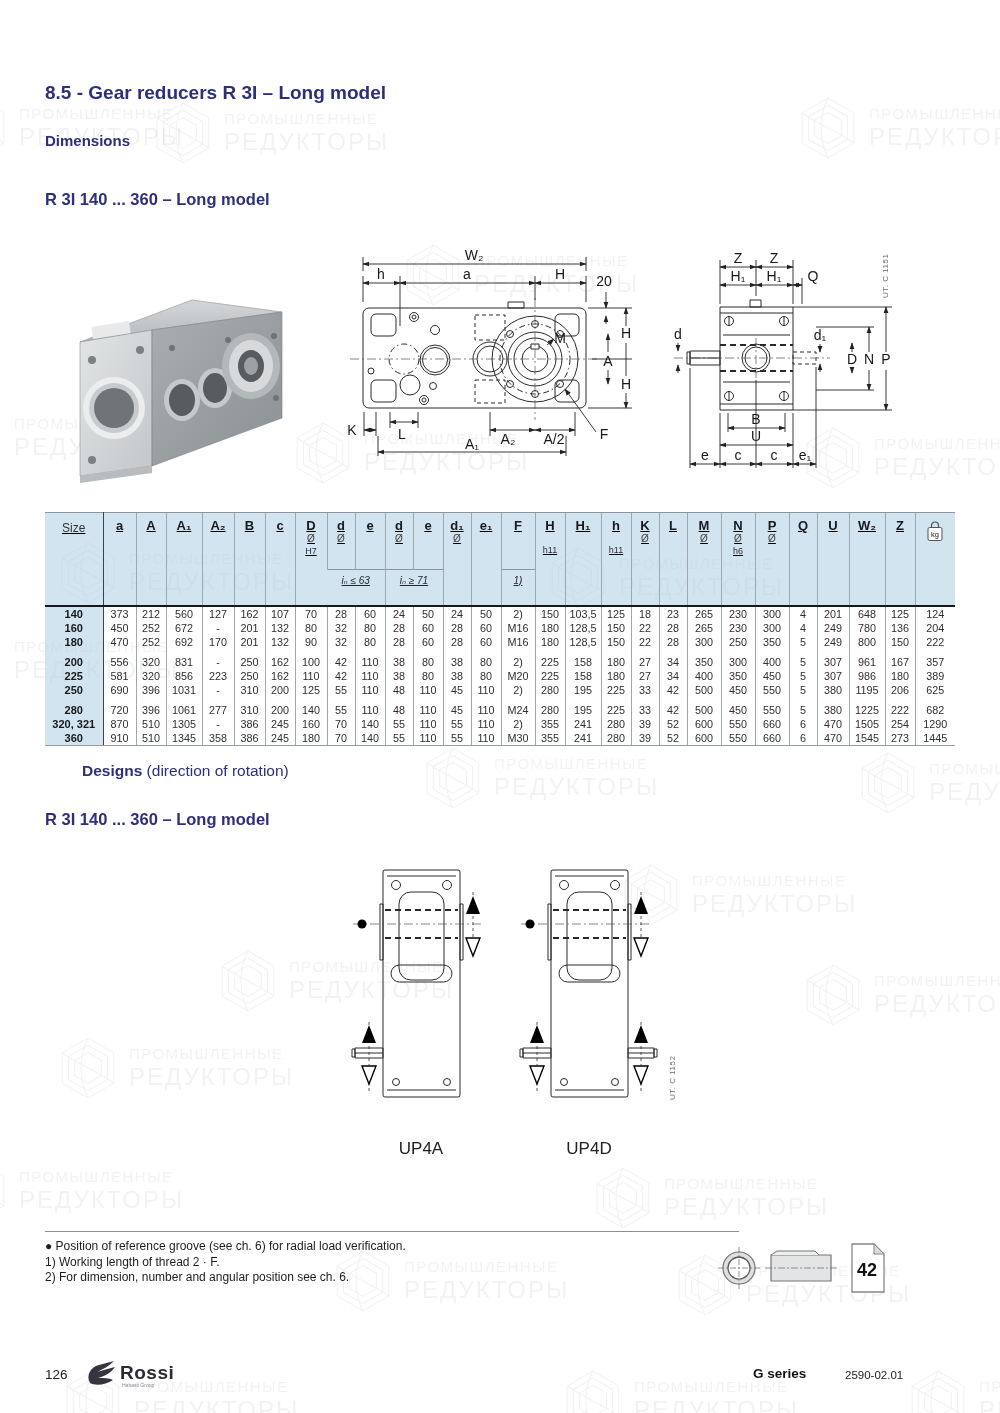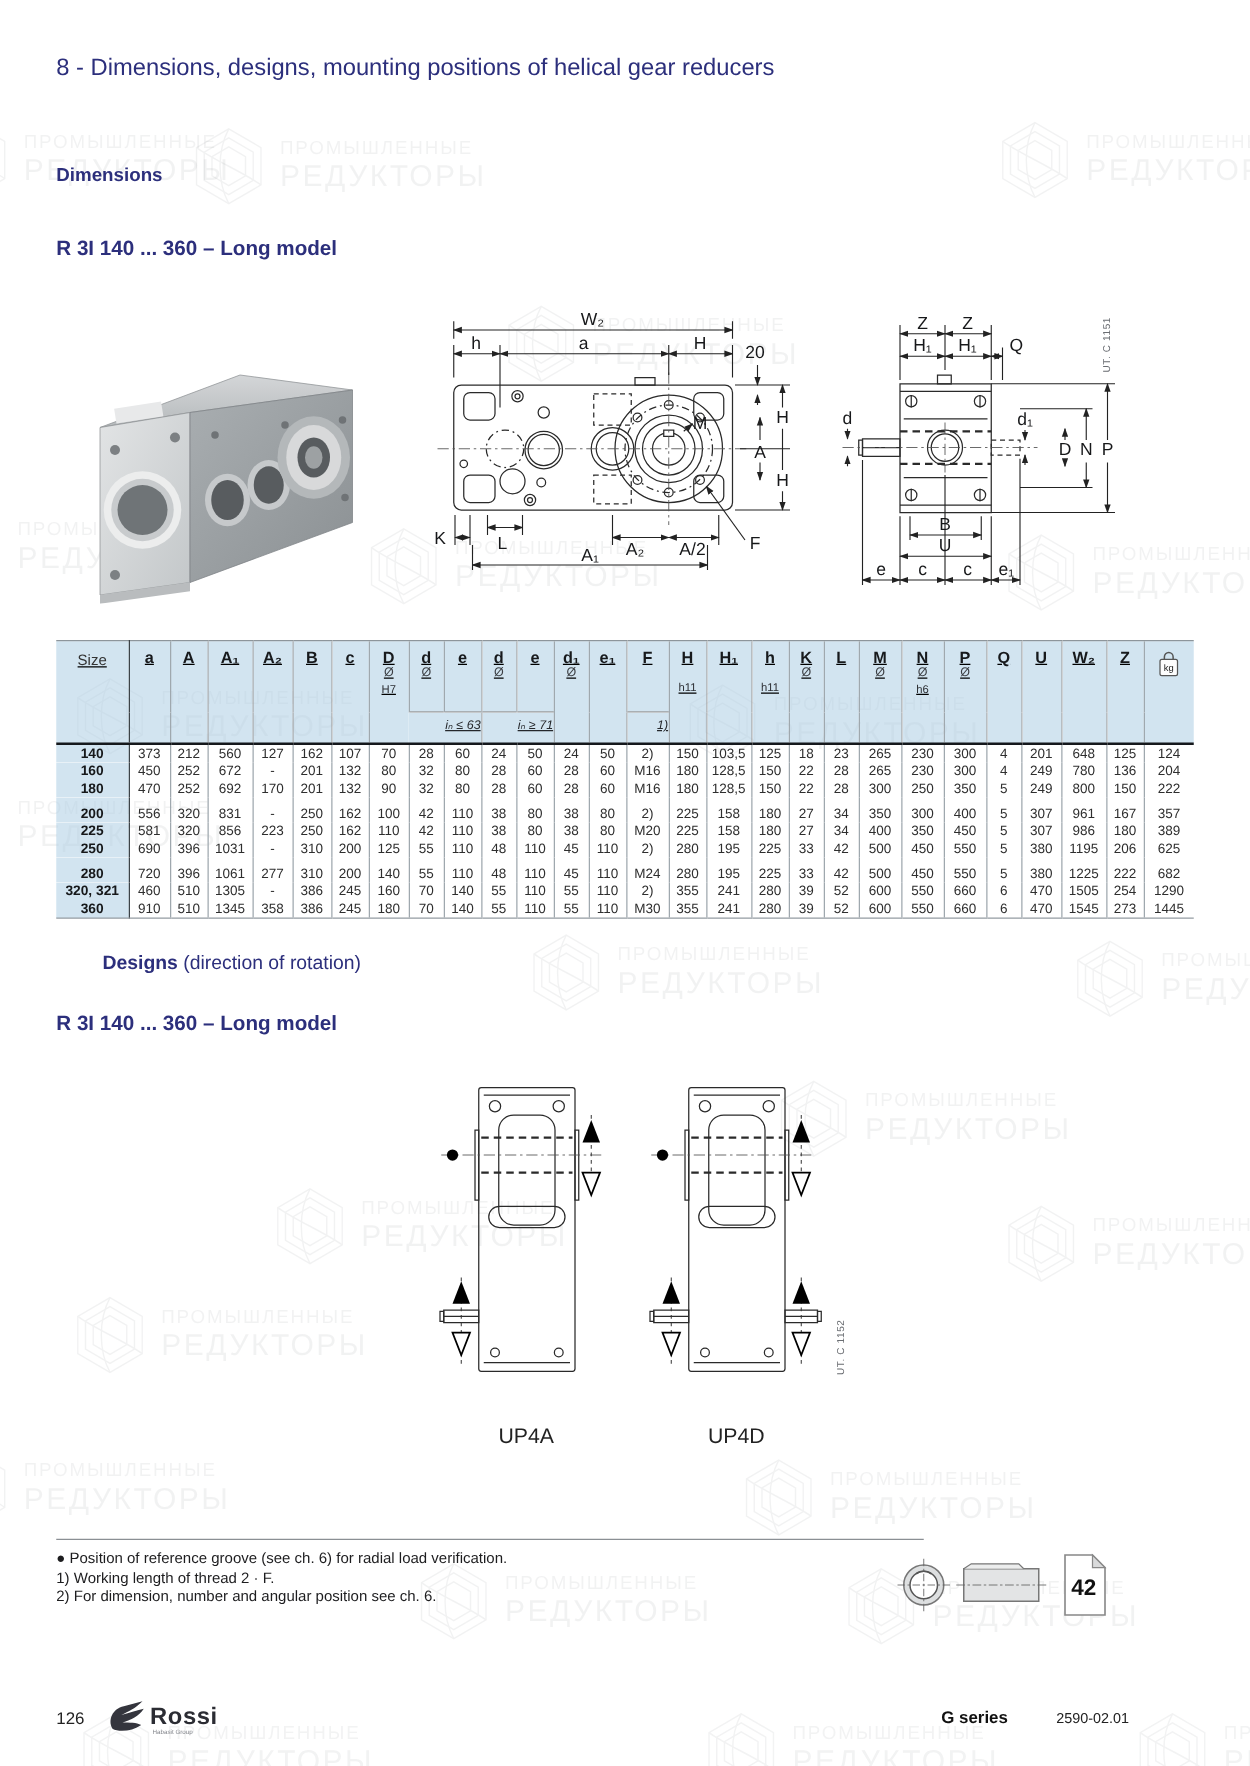--- a/index.html
+++ b/index.html
@@ -22,21 +22,21 @@
   .designs-title b{font-weight:bold;}
   .model-label2{left:45px;top:810px;font-size:16.5px;font-weight:bold;color:#2c2f7c;}
   
   #tablewrap{left:45px;top:512px;}
   #dimtable{border-collapse:collapse;table-layout:fixed;}
   #dimtable th,#dimtable td{padding:0;margin:0;text-align:center;vertical-align:middle;
       border-left:1px solid #9fa8ae;font-weight:normal;overflow:hidden;}
   #dimtable th:first-child,#dimtable td:first-child{border-left:none;}
   #dimtable thead th,#dimtable thead td{background:rgba(173,205,228,.55);border-top:1px solid #8d959b;text-decoration:underline;}
   #dimtable thead tr.h1 th{height:50px;vertical-align:top;padding-top:6px;}
-  #dimtable thead tr.h2 td{height:21px;vertical-align:middle;font-size:10px;font-style:italic;color:#26282c;padding-bottom:3px;text-align:right;}
+  #dimtable thead tr.h2 td{height:21px;vertical-align:middle;font-size:10px;font-style:italic;color:#26282c;padding-bottom:14px;}
   .hm{font-size:13px;font-weight:bold;color:#17191c;line-height:1.05;}
   .hs{font-size:10px;color:#3c3f44;line-height:1.25;}
   .ht{font-size:9px;color:#2c2e33;line-height:1.3;margin-top:1px;}
   .ht.lo{margin-top:12px;}
   .hsize{font-size:12px;color:#333;padding-top:2px;}
   #dimtable tbody td{height:14px;font-size:10.8px;color:#2e2e2e;line-height:1;}
   #dimtable tbody tr:first-child td{border-top:2.5px solid #15181c;}
   #dimtable tbody tr.sp td{height:6px;}
   #dimtable tbody tr:last-child td{border-bottom:1px solid #949ca2;}
   #dimtable .c-size{background:rgba(173,205,228,.55);border-right:1.5px solid #3c4348;}
@@ -402,21 +402,21 @@
       </svg>
       <div class="wm-text">
         <div class="wm-l1">ПРОМЫШЛЕННЫЕ</div>
         <div class="wm-l2">РЕДУКТОРЫ</div>
       </div>
     </div>
     </div>
 
   <div class="content">
 
-    <div class="abs chapter-title">8 - Dimensions, designs, mounting positions of helical gear reducers</div>
+    <div class="abs section-title">8.5 - Gear reducers R 3I – Long model</div>
     <div class="abs dims-label">Dimensions</div>
     <div class="abs model-label">R 3I 140 ... 360 – Long model</div>
 
     <svg class="abs dwg" style="left:52px;top:278px" width="280" height="205" viewBox="0 0 280 205">
       <defs>
         <linearGradient id="gL" x1="0" y1="0" x2="1" y2="1">
           <stop offset="0" stop-color="#e2e4e5"></stop>
             <stop offset="1" stop-color="#c3c7c9"></stop>
         </linearGradient>
         <linearGradient id="gR" x1="0" y1="0" x2="1" y2="1">
@@ -1054,21 +1054,21 @@
               <td>450</td>
               <td>550</td>
               <td>5</td>
               <td>380</td>
               <td>1225</td>
               <td>222</td>
               <td>682</td>
             </tr>
             <tr>
               <td class="c-size">320, 321</td>
-              <td>460</td>
+              <td>870</td>
               <td>510</td>
               <td>1305</td>
               <td>-</td>
               <td>386</td>
               <td>245</td>
               <td>160</td>
               <td>70</td>
               <td>140</td>
               <td>55</td>
               <td>110</td>

